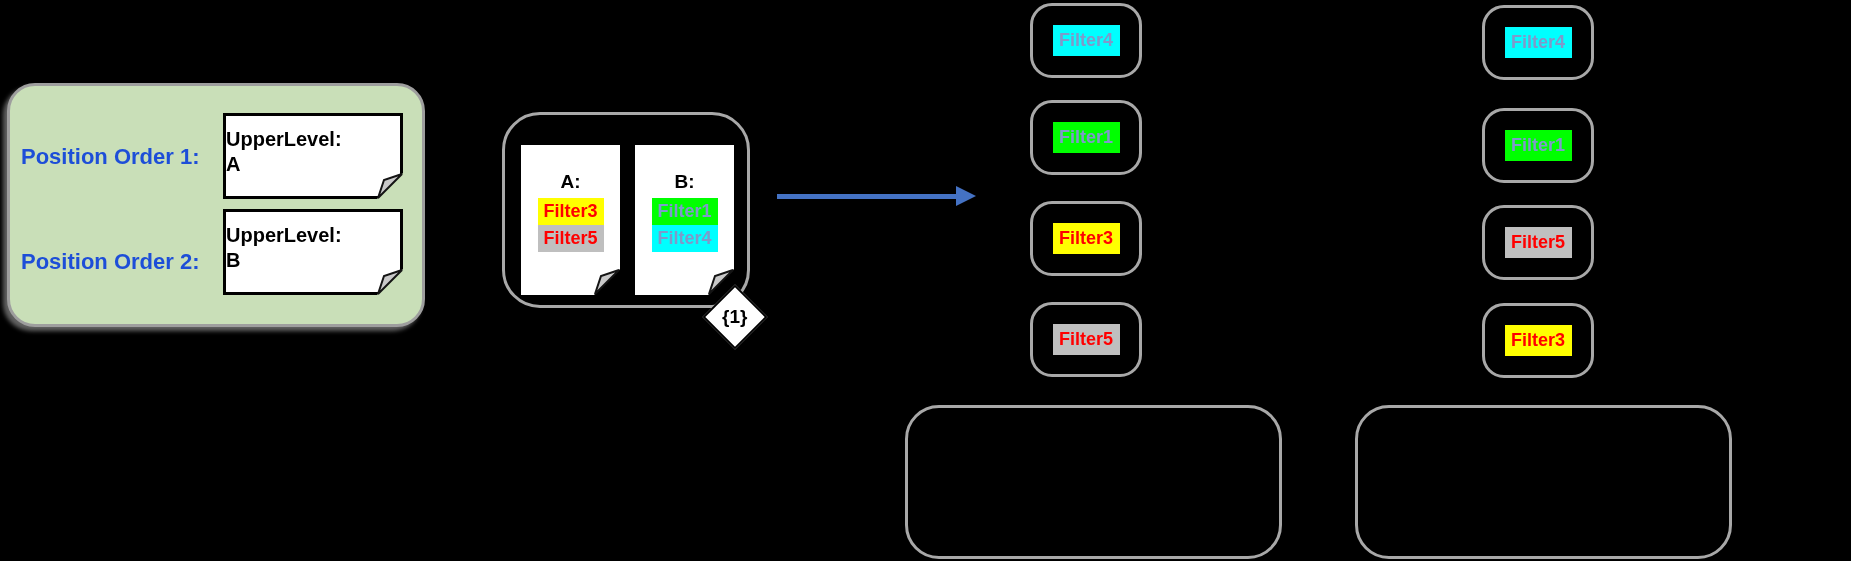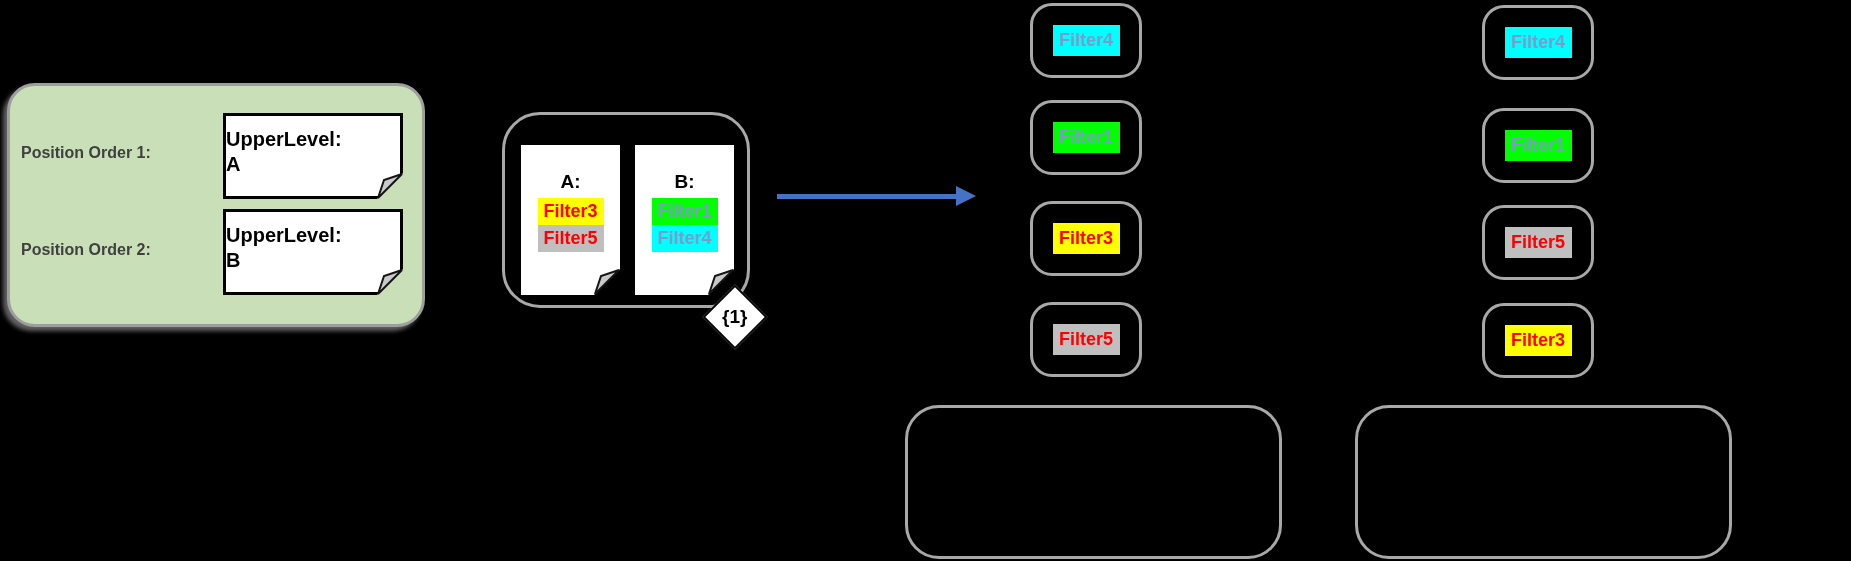--- a/index.html
+++ b/index.html
@@ -10,25 +10,25 @@
     background: #000; overflow: hidden;
   }
 
   
   .legend {
     position: absolute; left: 7px; top: 83px; width: 418px; height: 244px;
     background: #C9DFB8; border: 3px solid #9E9E9E; border-radius: 28px;
     box-shadow: -4px 4px 4px rgba(130,130,130,0.75);
   }
   .legend-label {
-    position: absolute; left: 11px; color: #404040;
-    font-size: 16px; font-weight: bold; white-space: nowrap;
+    position: absolute; left: 11px; color: #1d4ed8;
+    font-size: 22px; font-weight: bold; white-space: nowrap;
   }
   .legend-label.row1 { top: 58px; }
-  .legend-label.row2 { top: 155px; }
+  .legend-label.row2 { top: 163px; }
   .note {
     position: absolute; left: 213px; width: 180px; height: 86px;
     background: #fff; border: 3px solid #000; text-align: left;
   }
   .note.row1 { top: 27px; }
   .note.row2 { top: 123px; }
   .note-line1 { display: block; margin-top: 12px; font-size: 20px; font-weight: bold; color: #000; }
   .note-line2 { display: block; margin-top: 2px; font-size: 20px; font-weight: bold; color: #000; }
   .fold { position: absolute; right: -3px; bottom: -3px; width: 26px; height: 26px; }
 

